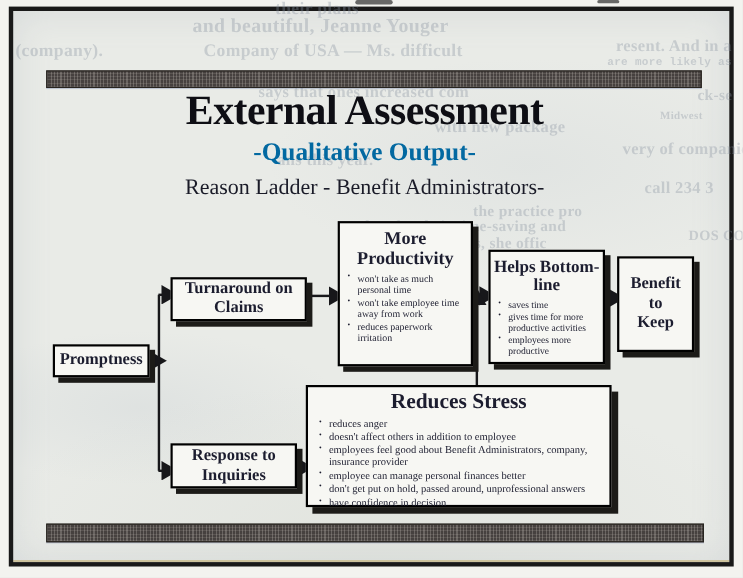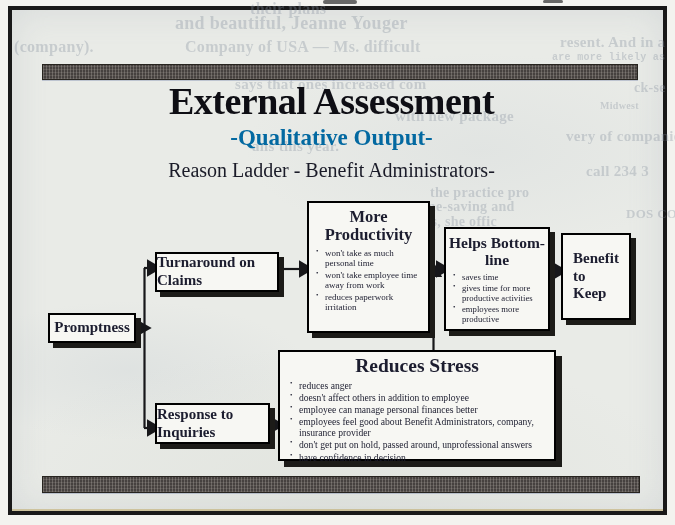--- a/index.html
+++ b/index.html
@@ -58,21 +58,21 @@
   .t2{position:absolute;left:0;right:12px;top:125px;text-align:center;z-index:3;
       font-weight:700;font-size:23px;color:#0369a1;}
   .t3{position:absolute;left:0;right:12px;top:159px;text-align:center;z-index:3;
       font-size:20px;color:#1a1b28;}
 
   
   .node{
     position:absolute;z-index:3;background:#f7f7f3;border:2px solid #000000;
     box-shadow:5px 5px 0 0 #1c1b18;color:#1c1d2f;box-sizing:border-box;
   }
-  .nlabel{font-weight:700;text-align:left;line-height:1.18;}
+  .nlabel{font-weight:700;text-align:center;line-height:1.18;}
   .ntitle{font-weight:700;text-align:center;line-height:1.12;margin-top:5px;}
   ul.bullets{margin:3px 0 0;padding:0 4px 0 7px;list-style:none;text-align:left;}
   ul.bullets li{position:relative;padding-left:9px;margin-bottom:1px;line-height:1.16;}
   ul.bullets li::before{content:"\2022";position:absolute;left:0;top:-1px;font-size:7px;}
 
   #n-promptness{left:48px;top:313px;width:88px;height:30px;display:flex;align-items:center;justify-content:center;}
   #n-promptness .nlabel{font-size:15px;}
 
   #n-turnaround{left:155px;top:252px;width:124px;height:40px;display:flex;align-items:center;justify-content:center;}
   #n-turnaround .nlabel{font-size:15px;}
@@ -183,22 +183,22 @@
     <div class="nlabel">Benefit
 to
 Keep</div>
   </div>
 
   <div id="n-stress" class="node">
     <div class="ntitle">Reduces Stress</div>
     <ul class="bullets">
         <li>reduces anger</li>
         <li>doesn't affect others in addition to employee</li>
+        <li>employees feel good about Benefit Administrators, company, insurance provider</li>
         <li>employee can manage personal finances better</li>
-        <li>employees feel good about Benefit Administrators, company, insurance provider</li>
         <li>don't get put on hold, passed around, unprofessional answers</li>
         <li>have confidence in decision</li>
       </ul>
   </div>
 
   <div id="bar-bottom" class="bar"></div>
 
 </div>
 
 </body></html>

